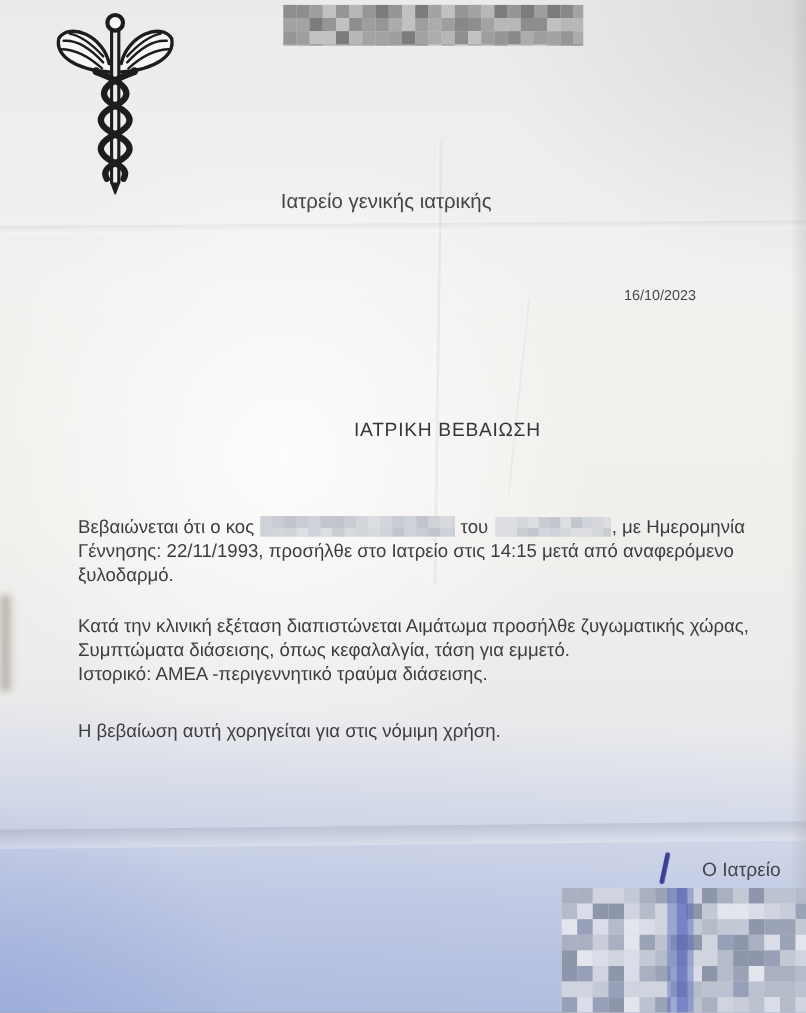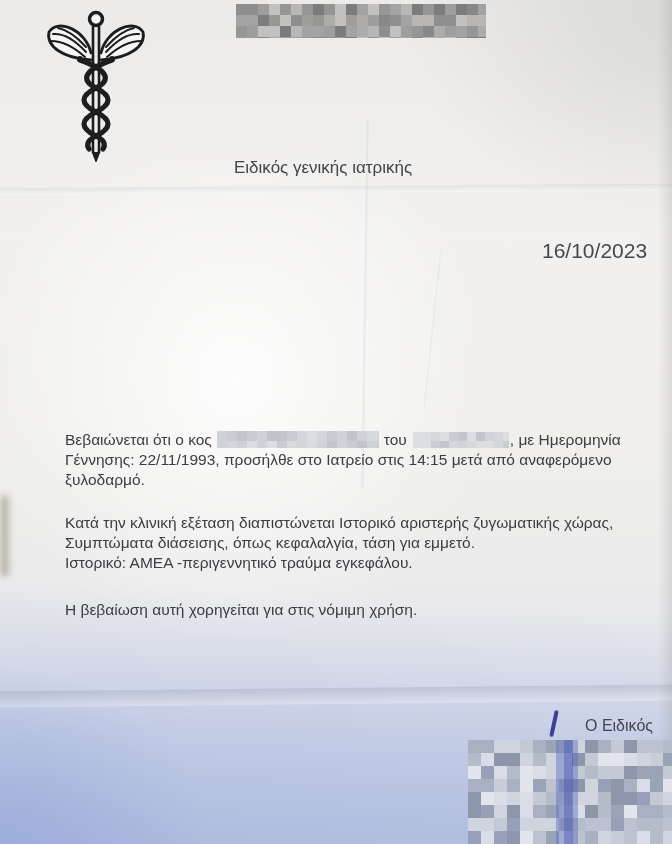--- a/index.html
+++ b/index.html
@@ -27,21 +27,21 @@
     background:linear-gradient(90deg,rgba(255,255,255,0.8),rgba(180,182,188,0.4));
     opacity:.5;transform:rotate(6deg);}
   .smudge-left{left:0;top:496px;width:9px;height:80px;background:rgba(112,96,76,0.38);filter:blur(3px);}
   .edge-right{right:0;top:0;width:14px;height:844px;
     background:linear-gradient(270deg,rgba(150,150,150,0.25),rgba(0,0,0,0));}
 
   .caduceus{position:absolute;left:44px;top:8px;width:104px;height:154px;}
 
   .txt{position:absolute;color:#3c3d42;}
   .specialty{left:234px;top:158px;font-size:17px;color:#43444a;}
-  .date{left:542px;top:239px;font-size:21px;color:#47484e;}
+  .date{left:520px;top:239px;font-size:12px;color:#47484e;}
   .doc-title{left:295px;top:350px;font-size:16px;letter-spacing:.6px;color:#36373b;}
   .body-text{left:65px;top:430px;width:572px;font-size:15.5px;line-height:20px;color:#3c3d42;}
   .body-text p{margin:0;}
   .body-text .p-findings{margin-top:23px;}
   .body-text .p-closing{margin-top:27px;}
 
   .mosaic{position:relative;overflow:hidden;background:#cfd2d8;}
   .mosaic i{display:block;}
   .clinic-redaction{position:absolute;left:236px;top:4px;width:250px;height:34px;}
   .name-redaction{display:inline-block;vertical-align:-3px;}
@@ -186,34 +186,35 @@
       <i style="position:absolute;left:165px;top:33px;width:11px;height:11px;background:#adacaa"></i>
       <i style="position:absolute;left:176px;top:33px;width:11px;height:11px;background:#888888"></i>
       <i style="position:absolute;left:187px;top:33px;width:11px;height:11px;background:#b8b7b5"></i>
       <i style="position:absolute;left:198px;top:33px;width:11px;height:11px;background:#adacaa"></i>
       <i style="position:absolute;left:209px;top:33px;width:11px;height:11px;background:#c2c1bf"></i>
       <i style="position:absolute;left:220px;top:33px;width:11px;height:11px;background:#969695"></i>
       <i style="position:absolute;left:231px;top:33px;width:11px;height:11px;background:#7c7c7c"></i>
       <i style="position:absolute;left:242px;top:33px;width:11px;height:11px;background:#7c7c7c"></i>
     </div>
 
-  <div class="txt specialty">Ειδικός γενικής ιατρικής</div>
+  <div class="txt specialty">Ιατρείο γενικής ιατρικής</div>
 
   <div class="txt date">16/10/2023</div>
 
+  <div class="txt doc-title">ΙΑΤΡΙΚΗ ΒΕΒΑΙΩΣΗ</div>
 
   <div class="txt body-text">
     <p><span>Βεβαιώνεται ότι ο κος</span><span class="mosaic name-redaction patient-redaction"><i style="position:absolute;left:0px;top:0px;width:10px;height:10px;background:#cfd2d8"></i><i style="position:absolute;left:10px;top:0px;width:10px;height:10px;background:#c9ccd2"></i><i style="position:absolute;left:20px;top:0px;width:10px;height:10px;background:#c2c5cc"></i><i style="position:absolute;left:30px;top:0px;width:10px;height:10px;background:#c9ccd2"></i><i style="position:absolute;left:40px;top:0px;width:10px;height:10px;background:#cfd2d8"></i><i style="position:absolute;left:50px;top:0px;width:10px;height:10px;background:#c2c5cc"></i><i style="position:absolute;left:60px;top:0px;width:10px;height:10px;background:#c2c5cc"></i><i style="position:absolute;left:70px;top:0px;width:10px;height:10px;background:#c9ccd2"></i><i style="position:absolute;left:80px;top:0px;width:10px;height:10px;background:#d3d6db"></i><i style="position:absolute;left:90px;top:0px;width:10px;height:10px;background:#dcdee2"></i><i style="position:absolute;left:100px;top:0px;width:10px;height:10px;background:#d3d6db"></i><i style="position:absolute;left:110px;top:0px;width:10px;height:10px;background:#c9ccd2"></i><i style="position:absolute;left:120px;top:0px;width:10px;height:10px;background:#cfd2d8"></i><i style="position:absolute;left:130px;top:0px;width:10px;height:10px;background:#c2c5cc"></i><i style="position:absolute;left:140px;top:0px;width:10px;height:10px;background:#cfd2d8"></i><i style="position:absolute;left:150px;top:0px;width:10px;height:10px;background:#d8dade"></i><i style="position:absolute;left:160px;top:0px;width:10px;height:10px;background:#d3d6db"></i><i style="position:absolute;left:0px;top:10px;width:10px;height:10px;background:#cfd2d8"></i><i style="position:absolute;left:10px;top:10px;width:10px;height:10px;background:#d3d6db"></i><i style="position:absolute;left:20px;top:10px;width:10px;height:10px;background:#cfd2d8"></i><i style="position:absolute;left:30px;top:10px;width:10px;height:10px;background:#dcdee2"></i><i style="position:absolute;left:40px;top:10px;width:10px;height:10px;background:#cfd2d8"></i><i style="position:absolute;left:50px;top:10px;width:10px;height:10px;background:#dcdee2"></i><i style="position:absolute;left:60px;top:10px;width:10px;height:10px;background:#c9ccd2"></i><i style="position:absolute;left:70px;top:10px;width:10px;height:10px;background:#d8dade"></i><i style="position:absolute;left:80px;top:10px;width:10px;height:10px;background:#d3d6db"></i><i style="position:absolute;left:90px;top:10px;width:10px;height:10px;background:#d8dade"></i><i style="position:absolute;left:100px;top:10px;width:10px;height:10px;background:#cfd2d8"></i><i style="position:absolute;left:110px;top:10px;width:10px;height:10px;background:#c2c5cc"></i><i style="position:absolute;left:120px;top:10px;width:10px;height:10px;background:#cfd2d8"></i><i style="position:absolute;left:130px;top:10px;width:10px;height:10px;background:#c9ccd2"></i><i style="position:absolute;left:140px;top:10px;width:10px;height:10px;background:#c2c5cc"></i><i style="position:absolute;left:150px;top:10px;width:10px;height:10px;background:#cfd2d8"></i><i style="position:absolute;left:160px;top:10px;width:10px;height:10px;background:#c9ccd2"></i></span><span>του</span><span class="mosaic name-redaction father-redaction"><i style="position:absolute;left:0px;top:0px;width:9px;height:9px;background:#dcdee2"></i><i style="position:absolute;left:9px;top:0px;width:9px;height:9px;background:#dcdee2"></i><i style="position:absolute;left:18px;top:0px;width:9px;height:9px;background:#d5d7db"></i><i style="position:absolute;left:27px;top:0px;width:9px;height:9px;background:#dcdee2"></i><i style="position:absolute;left:36px;top:0px;width:9px;height:9px;background:#c9ccd2"></i><i style="position:absolute;left:45px;top:0px;width:9px;height:9px;background:#c3c6cd"></i><i style="position:absolute;left:54px;top:0px;width:9px;height:9px;background:#dcdee2"></i><i style="position:absolute;left:63px;top:0px;width:9px;height:9px;background:#c3c6cd"></i><i style="position:absolute;left:72px;top:0px;width:9px;height:9px;background:#d0d3d9"></i><i style="position:absolute;left:81px;top:0px;width:9px;height:9px;background:#d5d7db"></i><i style="position:absolute;left:90px;top:0px;width:9px;height:9px;background:#dcdee2"></i><i style="position:absolute;left:0px;top:9px;width:9px;height:9px;background:#dcdee2"></i><i style="position:absolute;left:9px;top:9px;width:9px;height:9px;background:#dcdee2"></i><i style="position:absolute;left:18px;top:9px;width:9px;height:9px;background:#c9ccd2"></i><i style="position:absolute;left:27px;top:9px;width:9px;height:9px;background:#c3c6cd"></i><i style="position:absolute;left:36px;top:9px;width:9px;height:9px;background:#d5d7db"></i><i style="position:absolute;left:45px;top:9px;width:9px;height:9px;background:#d0d3d9"></i><i style="position:absolute;left:54px;top:9px;width:9px;height:9px;background:#d5d7db"></i><i style="position:absolute;left:63px;top:9px;width:9px;height:9px;background:#dcdee2"></i><i style="position:absolute;left:72px;top:9px;width:9px;height:9px;background:#dcdee2"></i><i style="position:absolute;left:81px;top:9px;width:9px;height:9px;background:#d5d7db"></i><i style="position:absolute;left:90px;top:9px;width:9px;height:9px;background:#c9ccd2"></i></span><span>, με Ημερομηνία Γέννησης: 22/11/1993, προσήλθε στο Ιατρείο στις 14:15 μετά από αναφερόμενο ξυλοδαρμό.</span></p>
-    <p class="p-findings">Κατά την κλινική εξέταση διαπιστώνεται Ιστορικό αριστερής ζυγωματικής χώρας, Συμπτώματα διάσεισης, όπως κεφαλαλγία, τάση για εμμετό.</p>
-    <p>Ιστορικό: ΑΜΕΑ -περιγεννητικό τραύμα εγκεφάλου.</p>
+    <p class="p-findings">Κατά την κλινική εξέταση διαπιστώνεται Αιμάτωμα προσήλθε ζυγωματικής χώρας, Συμπτώματα διάσεισης, όπως κεφαλαλγία, τάση για εμμετό.</p>
+    <p>Ιστορικό: ΑΜΕΑ -περιγεννητικό τραύμα διάσεισης.</p>
     <p class="p-closing">Η βεβαίωση αυτή χορηγείται για στις νόμιμη χρήση.</p>
   </div>
 
   <div class="pen-mark"></div>
-  <div class="txt doctor-label">Ο Ειδικός</div>
+  <div class="txt doctor-label">Ο Ιατρείο</div>
   <div class="mosaic sig-redaction">
       <i style="position:absolute;left:0px;top:0px;width:13px;height:13px;background:#a9b0c2"></i>
       <i style="position:absolute;left:13px;top:0px;width:13px;height:13px;background:#a9b0c2"></i>
       <i style="position:absolute;left:26px;top:0px;width:13px;height:13px;background:#d0d4df"></i>
       <i style="position:absolute;left:39px;top:0px;width:13px;height:13px;background:#d0d4df"></i>
       <i style="position:absolute;left:52px;top:0px;width:13px;height:13px;background:#c4c9d6"></i>
       <i style="position:absolute;left:65px;top:0px;width:13px;height:13px;background:#a9b0c2"></i>
       <i style="position:absolute;left:78px;top:0px;width:13px;height:13px;background:#9ba3b6"></i>
       <i style="position:absolute;left:91px;top:0px;width:13px;height:13px;background:#a9b0c2"></i>
       <i style="position:absolute;left:104px;top:0px;width:13px;height:13px;background:#d0d4df"></i>

